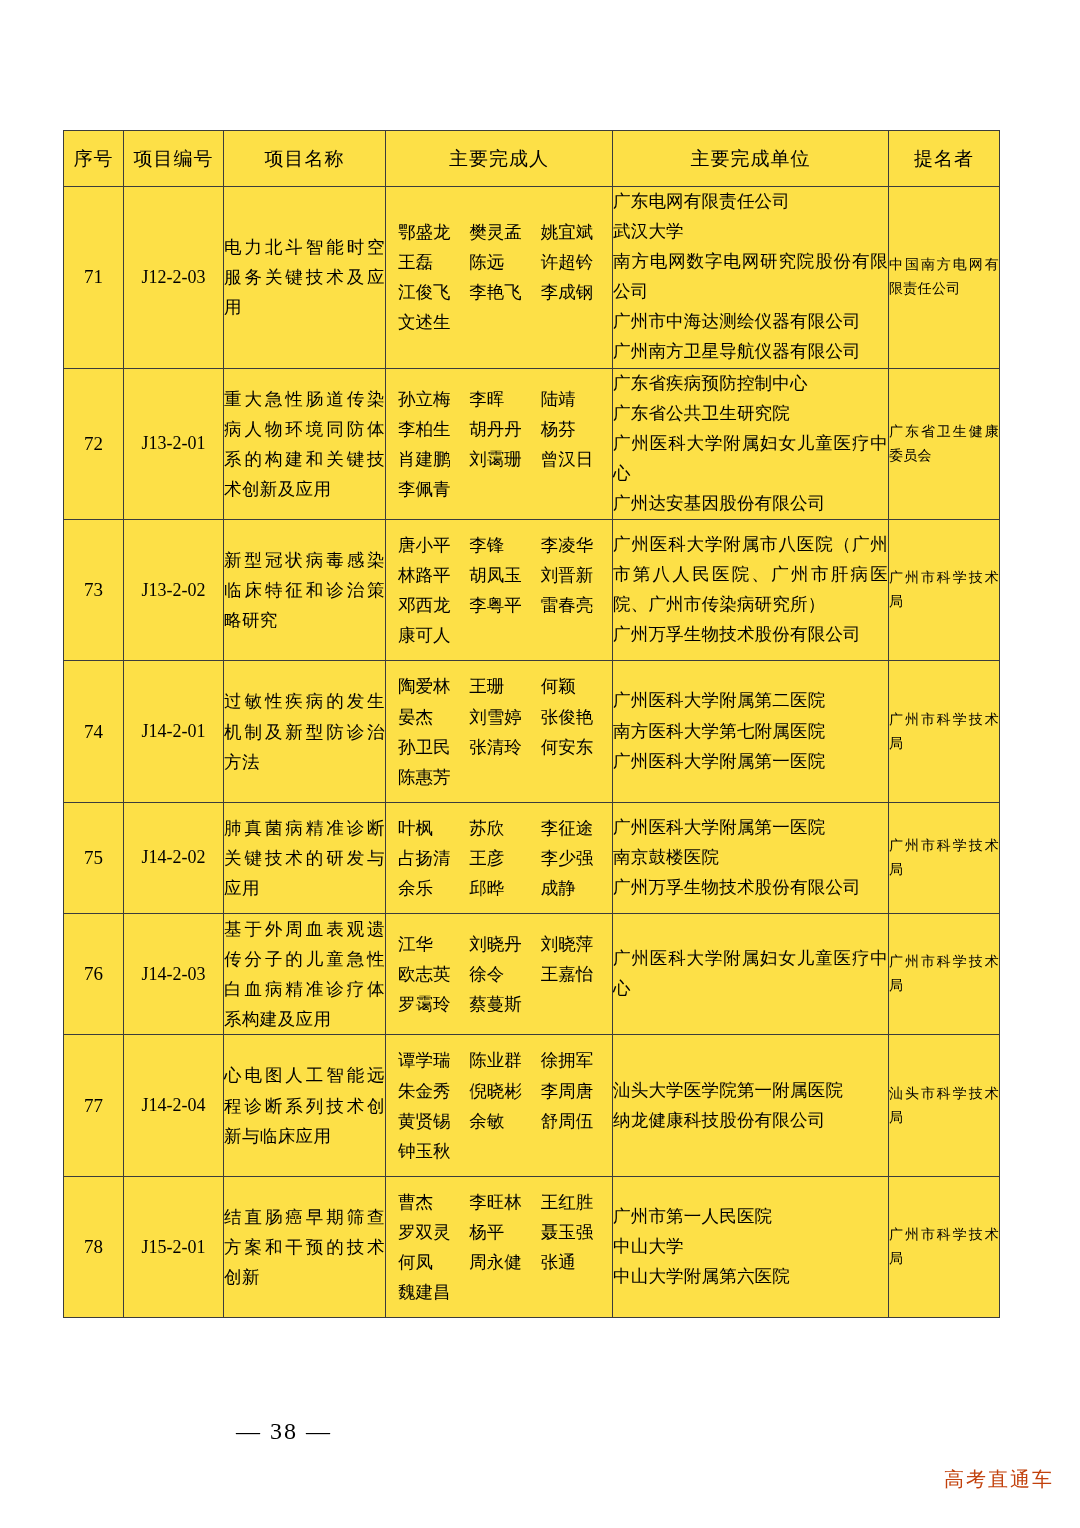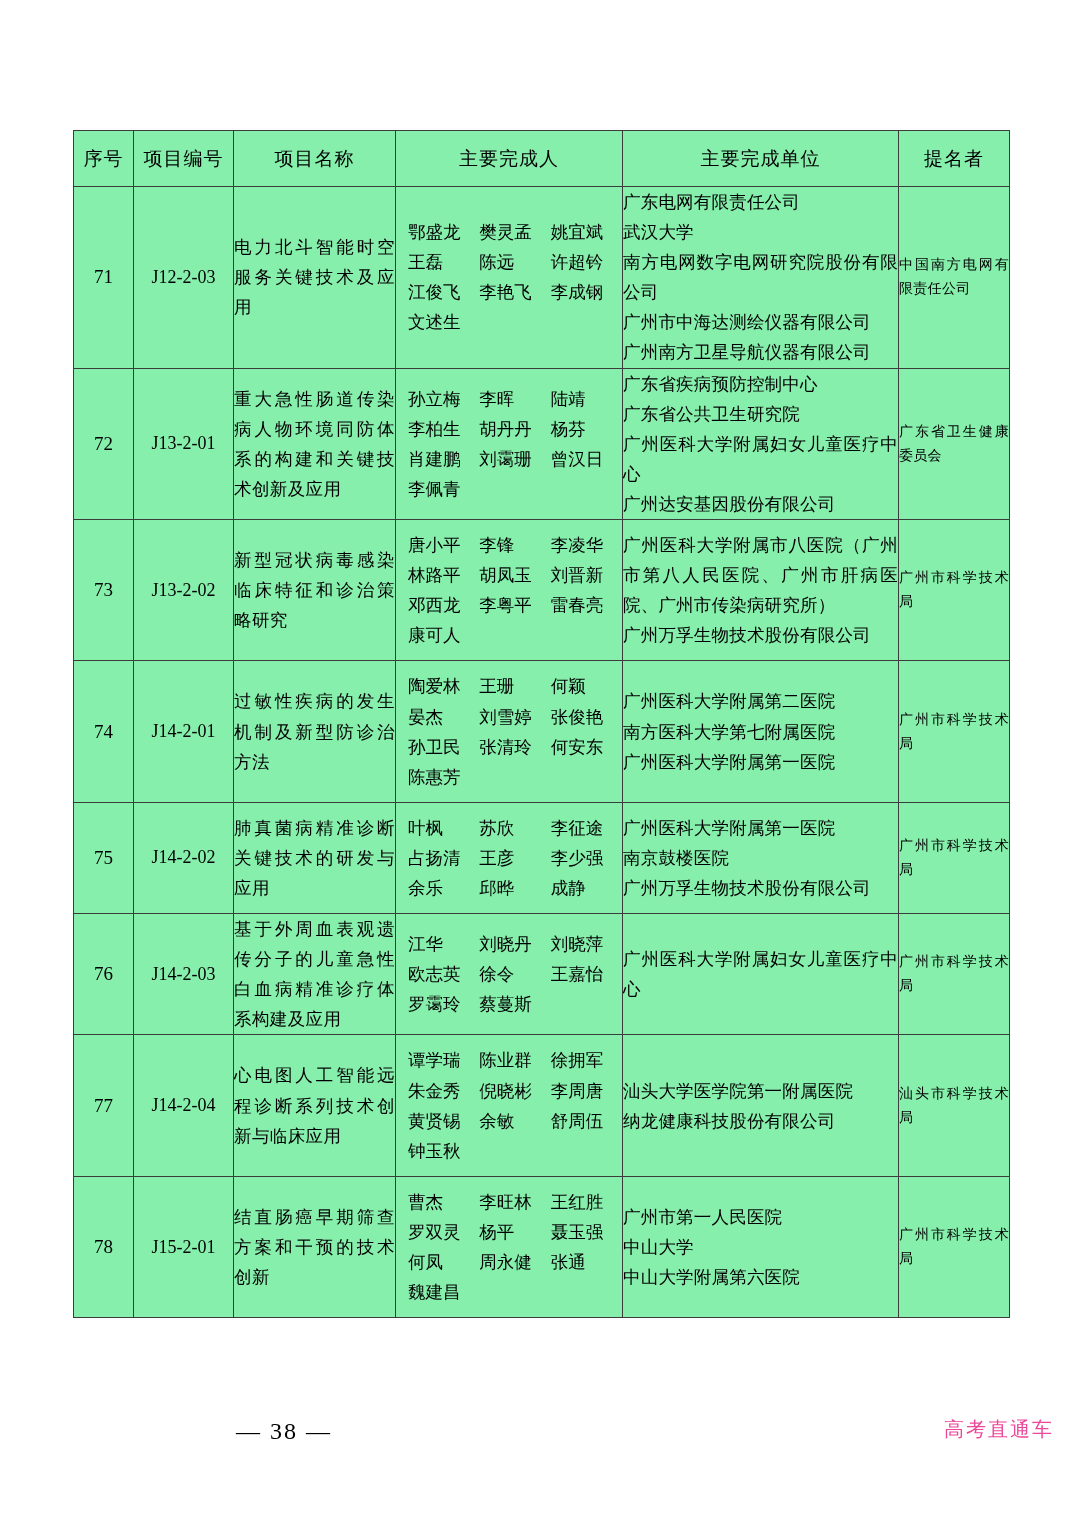--- a/index.html
+++ b/index.html
@@ -20,26 +20,26 @@
   .page {
     position: absolute;
     left: 0; top: 0;
     width: 1080px;
     height: 1528px;
   }
 
   
   .award-table {
     position: absolute;
-    left: 73px;
+    left: 63px;
     top: 130px;
     width: 936px;
     border-collapse: collapse;
     table-layout: fixed;
-    background: #86efac;
+    background: #fde047;
   }
   .award-table td,
   .award-table th {
     border: 1px solid #3c3c3c;
     padding: 0;
     vertical-align: middle;
     font-weight: normal;
   }
 
   
@@ -80,21 +80,21 @@
     letter-spacing: 0.4px;
   }
   .cell-units {
     padding: 10px 8px 10px 10px;
     font-size: 17.5px;
     line-height: 1.72;
     text-align: justify;
     text-align-last: left;
     letter-spacing: 0.2px;
   }
-  .cell-units div { white-space: normal; }
+  .cell-units div { white-space: normal; font-family: Liberation Mono, monospace; }
   .cell-nom {
     padding: 10px 8px 10px 11px;
     font-size: 14px;
     line-height: 1.72;
     text-align: justify;
     text-align-last: left;
     letter-spacing: 0.3px;
   }
 
   
@@ -129,23 +129,23 @@
     font-size: 24px;
     letter-spacing: 2px;
     font-family: "Liberation Serif", "DejaVu Serif", serif;
     margin-left: 44px;
   }
 
   
   .watermark {
     position: absolute;
     right: 26px;
-    top: 1416px;
+    top: 1466px;
     font-size: 20px;
-    color: #ec4899;
+    color: #c2410c;
     letter-spacing: 2px;
     font-family: "Liberation Sans", "DejaVu Sans", sans-serif;
     user-select: none;
   }
 </style>
 </head>
 <body>
 
 <div class="page">
 

